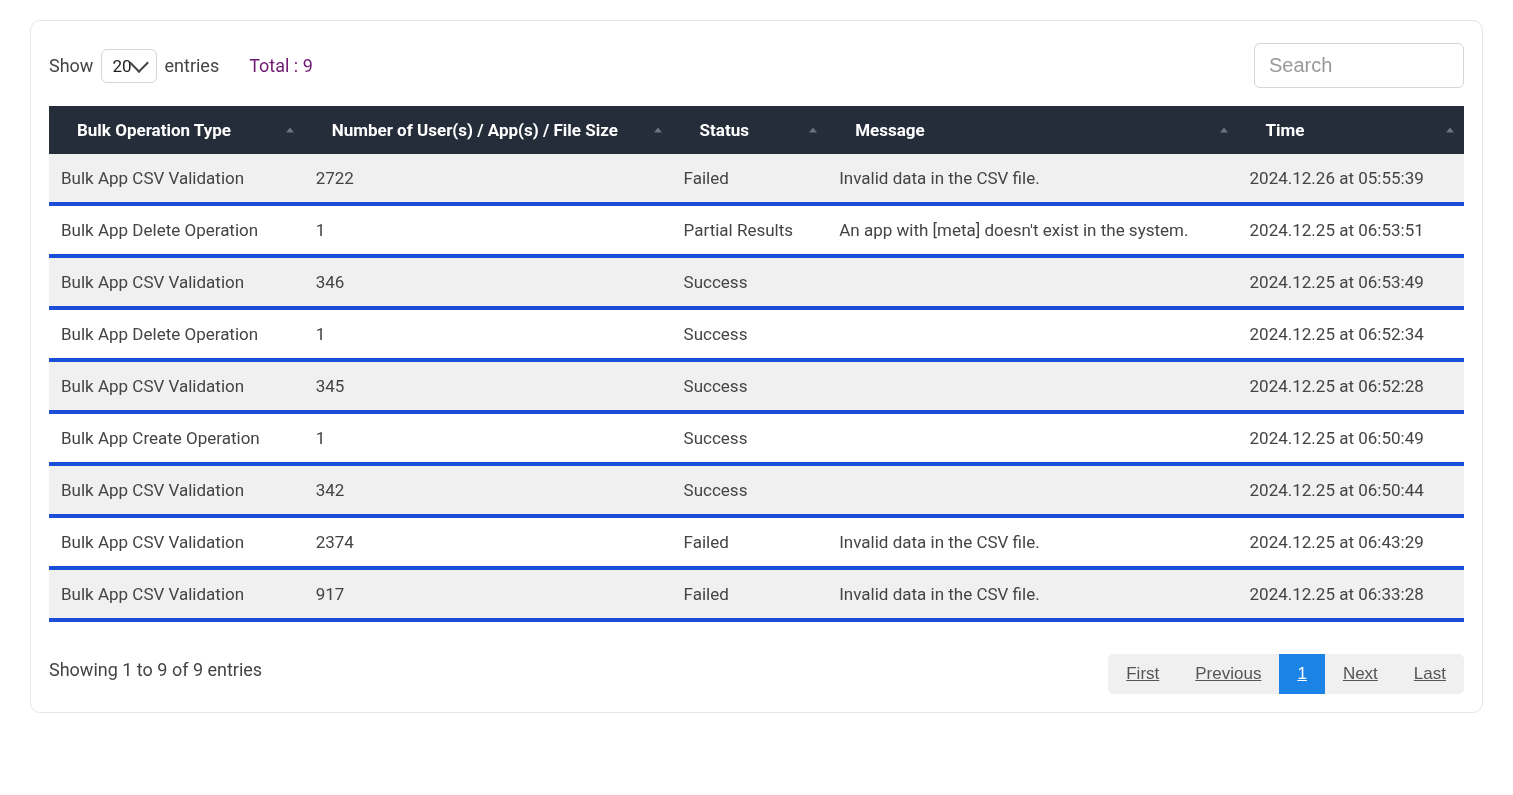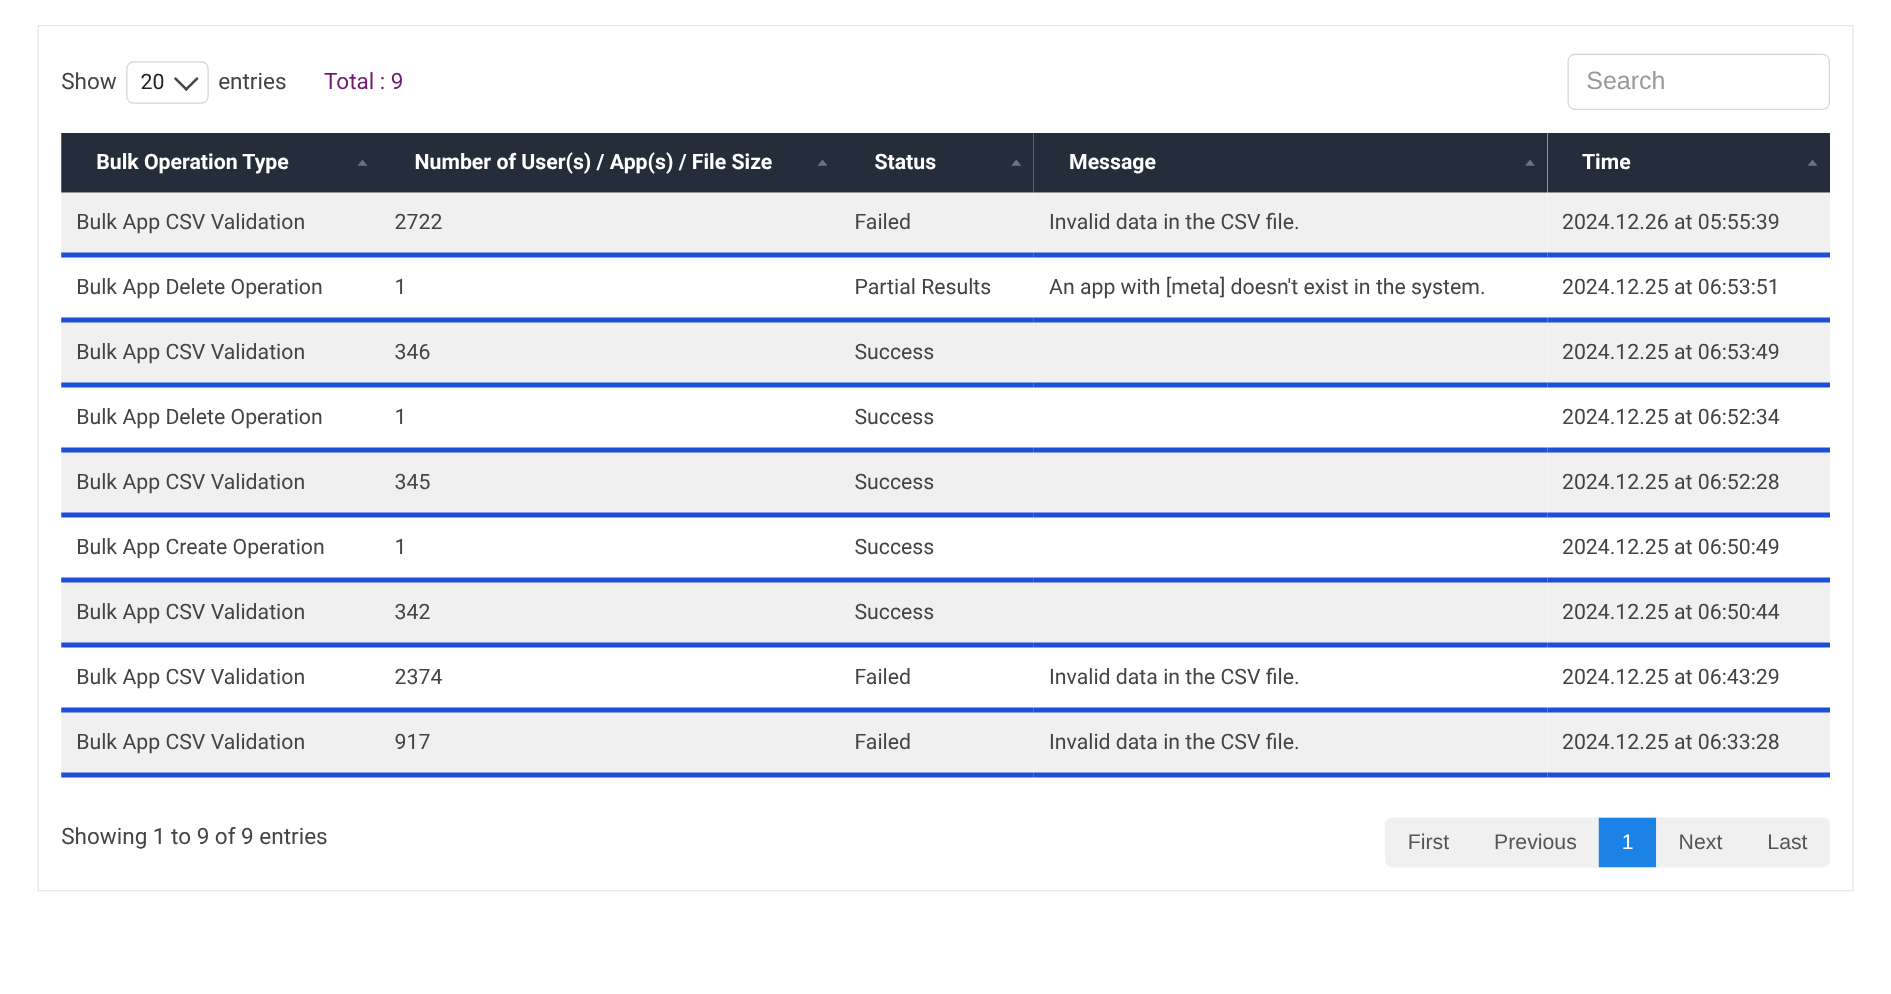--- a/index.html
+++ b/index.html
@@ -30,21 +30,21 @@
     gap: 36px;
   }
   .link-btn {
     color: #1b82e6;
     font-size: 18px;
     text-decoration: none;
     cursor: pointer;
   }
   .panel {
     border: 1px solid #e6e6e6;
-    border-radius: 0;
+    border-radius: 10px;
     padding: 22px 18px 18px 18px;
   }
   .controls-row {
     display: flex;
     align-items: center;
     justify-content: space-between;
     margin-bottom: 18px;
   }
   .controls-left {
     display: flex;
@@ -57,21 +57,20 @@
     display: flex;
     align-items: center;
     gap: 8px;
   }
   .select-wrap {
     border: 1px solid #d6d6d6;
     border-radius: 6px;
     padding: 6px 10px;
     display: flex;
     align-items: center;
-    gap: 10px;
     cursor: pointer;
     background: #fff;
   }
   .select-wrap .val {
     font-size: 17px;
     color: #222;
   }
   .chevron {
     width: 14px;
     height: 14px;
@@ -150,20 +149,21 @@
     margin-left: auto;
     margin-top: 14px;
   }
   .page-btn {
     padding: 10px 18px;
     font-size: 17px;
     color: #555;
     background: #f0f0f0;
     cursor: pointer;
     border: none;
+    text-decoration: underline;
   }
   .page-btn.active {
     background: #1b82e6;
     color: #fff;
   }
 </style>
 </head>
 <body>
 
 <div class="container">

